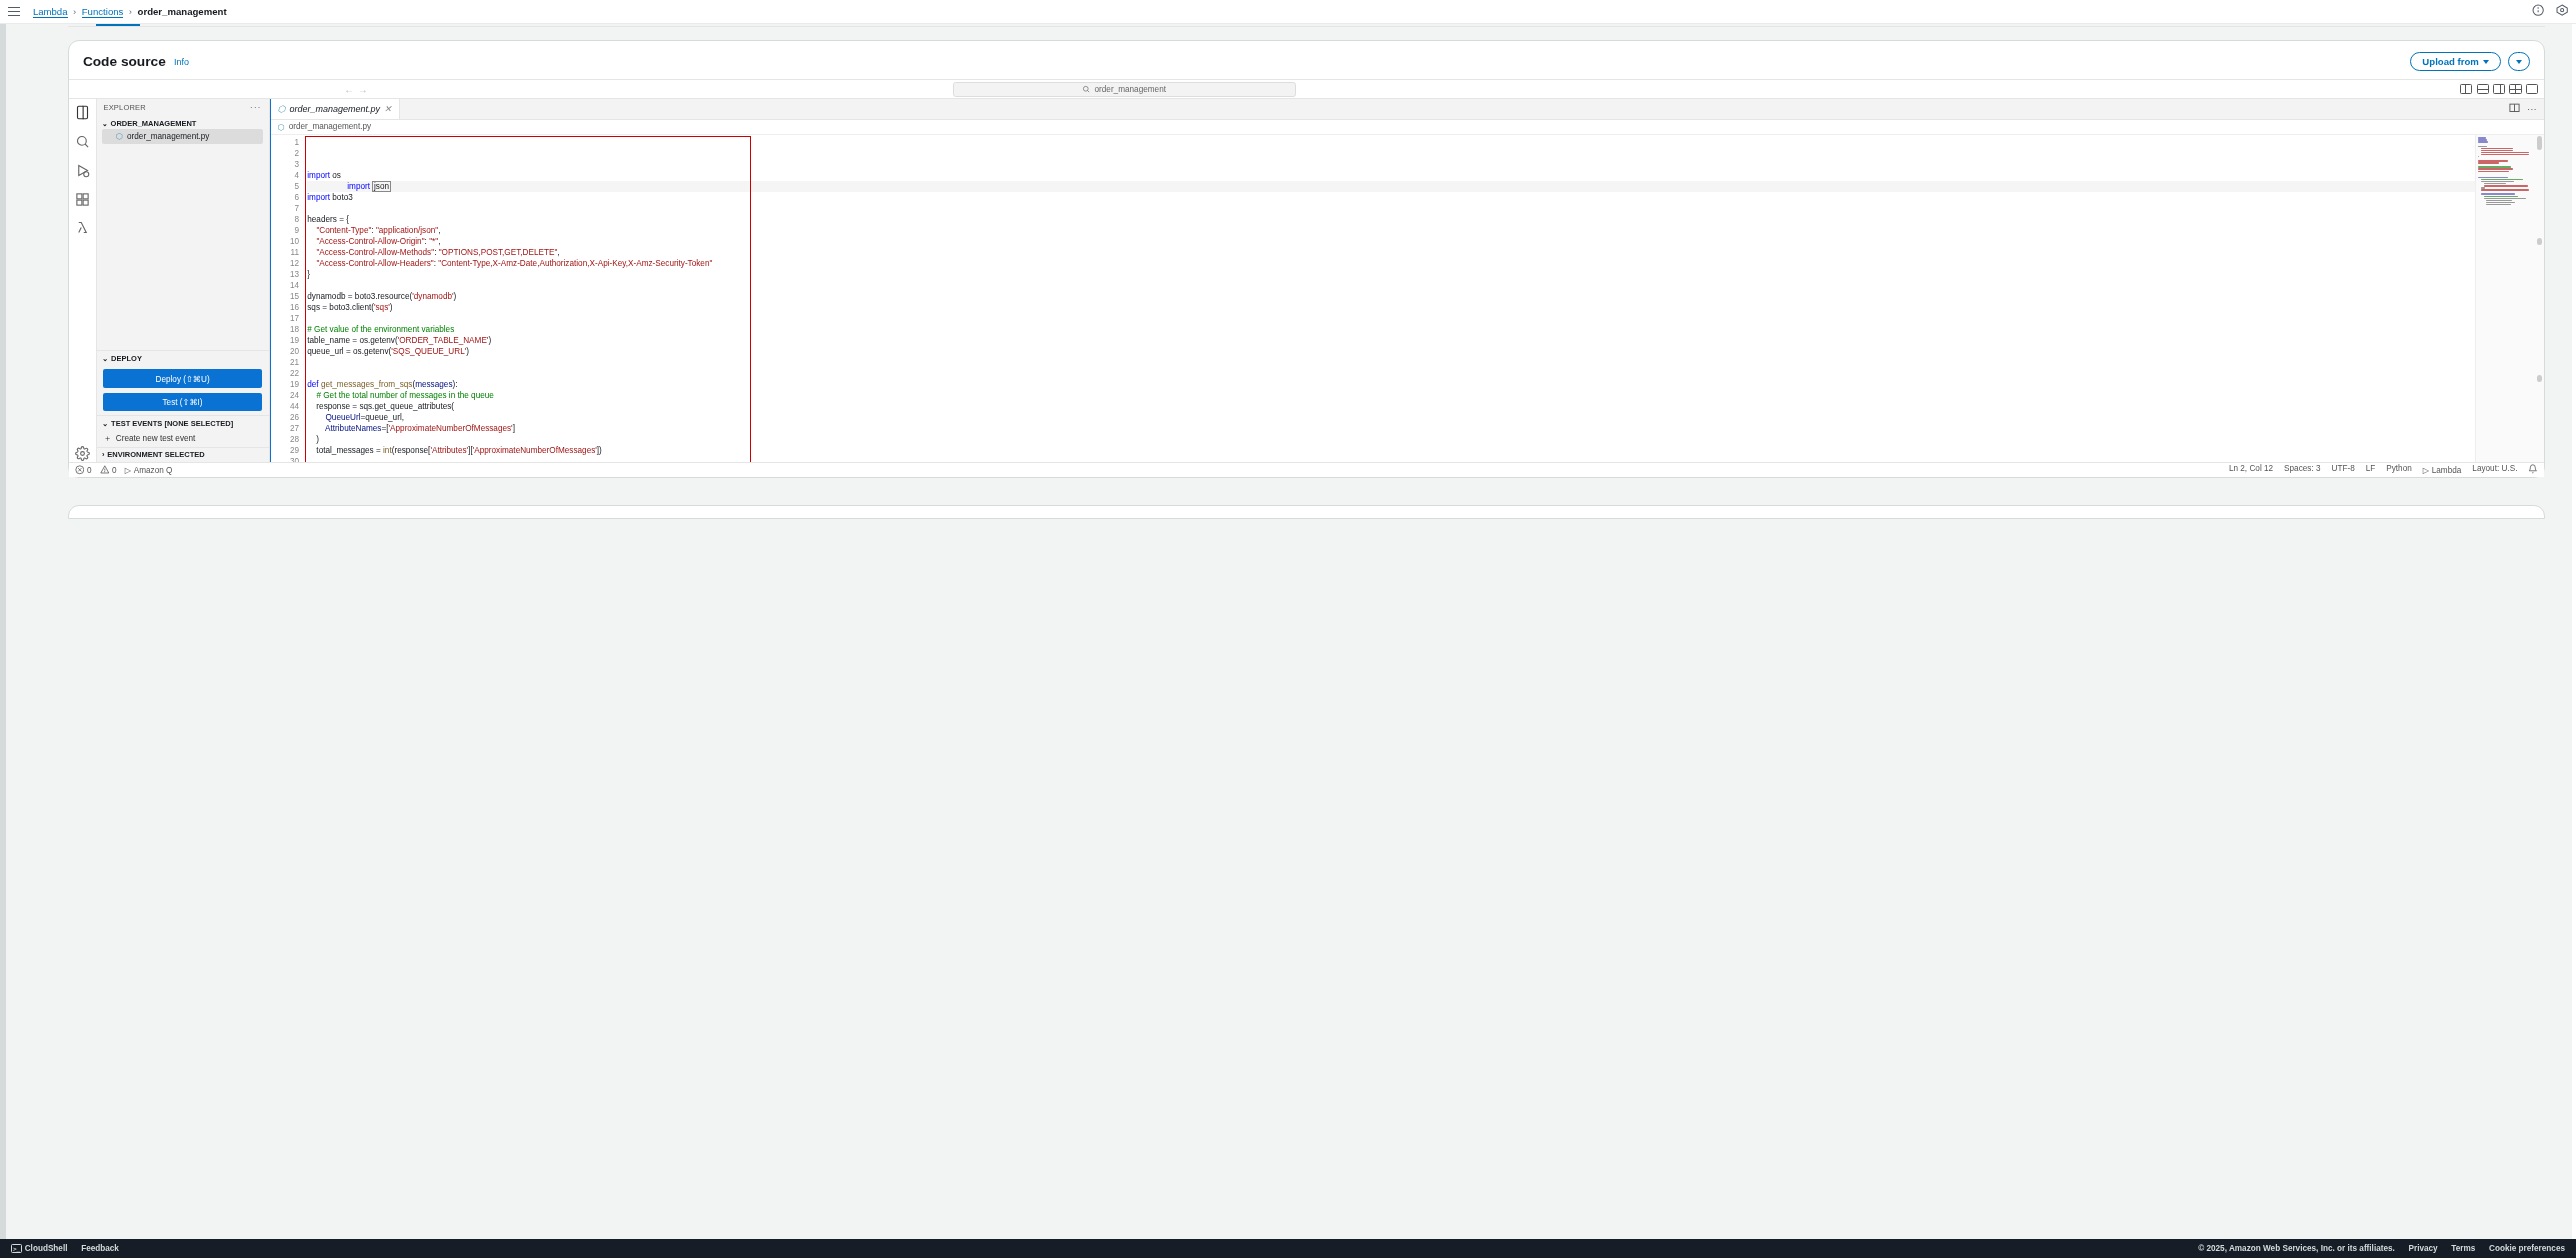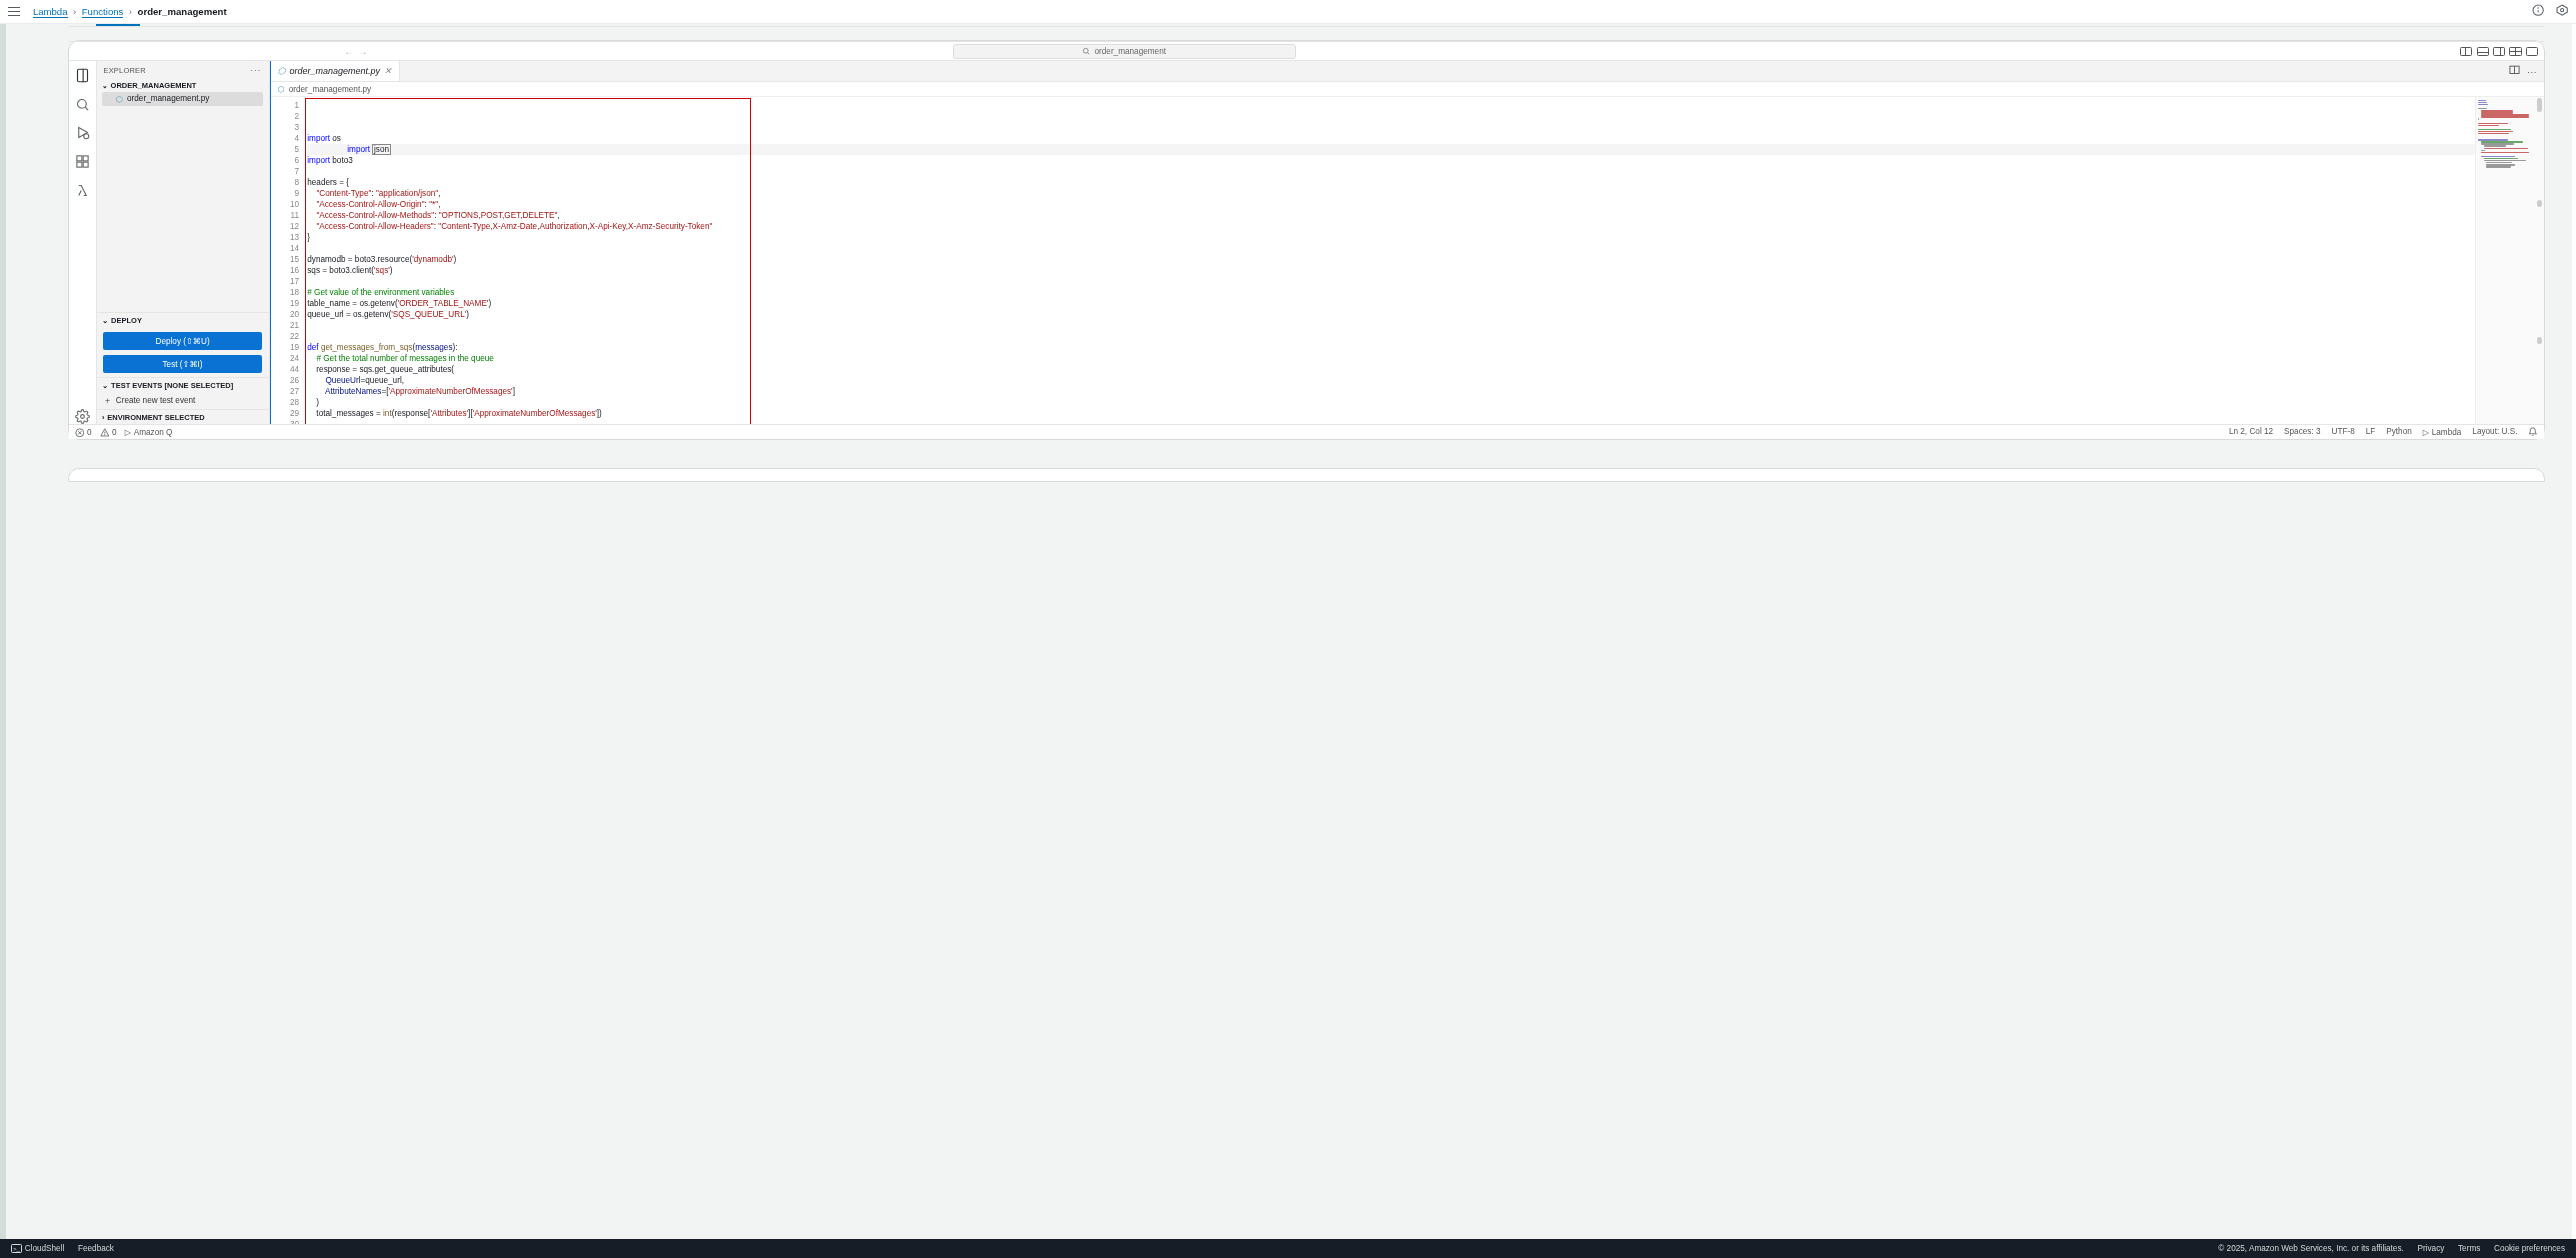--- a/index.html
+++ b/index.html
@@ -96,21 +96,21 @@
 .cmt { color: #008000; }
 .fn { color: #795e26; }
 .param { color: #001080; }
 
 
 .ide-status { height: 15px; background: #fff; border-top: 0.7px solid #e5e5e5; display: flex; align-items: center; font-size: 8.2px; padding: 0 5.5px; gap: 8.2px; color: #555;}
 .ide-status .right { margin-left: auto; display: flex; gap: 11px;}
 .status-item { display: flex; align-items: center; gap: 2.7px;}
 
 
-.footer { position: fixed; bottom: 0; left: 0; right: 0; height: 19px; background: #161d26; color: #d5dbdb; display: flex; align-items: center; padding: 0 11px; font-size: 8.2px; gap: 13.7px; }
+.footer { position: fixed; bottom: 0; left: 0; right: 0; height: 19px; background: #161d26; color: #d5dbdb; display: flex; align-items: center; padding: 0 11px; font-size: 8.2px; gap: 13.7px; font-weight: bold; }
 .footer .right { margin-left: auto; display: flex; gap: 13.7px; }
 .footer a { color: #d5dbdb; text-decoration: none; }
 .cloudshell-icon { width: 11px; height: 9.6px; border: 1px solid #d5dbdb; border-radius: 1.4px; display: inline-flex; align-items: center; justify-content: center; font-size: 6.2px;}
 
 .divider-line { height: 0.7px; background: #e5e5e5; }
 .tab-underline { height: 2.1px; background: #0073bb; width: 44px; margin-left: 27.4px;}
 
 .right-gutter { width: 4.1px; }
 </style>
 </head>
@@ -142,20 +142,33 @@
   </div>
 </div>
 
 <div class="main-wrap">
   <div class="left-gutter"></div>
   <div class="content">
     <div class="tab-underline"></div>
     <div class="divider-line"></div>
 
     <div class="panel">
+      <div class="panel-header">
+        <span class="panel-title">Code source</span>
+        <a href="#" class="info-link">Info</a>
+        <div class="actions">
+          <button class="btn-outline">
+              <span>Upload from</span>
+              <span class="caret"></span>
+            </button>
+          <button class="btn-outline btn-caret-only">
+              <span class="caret"></span>
+            </button>
+        </div>
+      </div>
 
       <div class="ide">
         <div class="ide-toolbar">
           <div class="ab-icon" style="margin-left:4.1px;">
             <svg viewBox="0 0 24 24" stroke="currentColor" stroke-width="2">
                 <line x1="3" y1="6" x2="21" y2="6"></line>
                 <line x1="3" y1="12" x2="21" y2="12"></line>
                 <line x1="3" y1="18" x2="21" y2="18"></line>
               </svg>
           </div>

